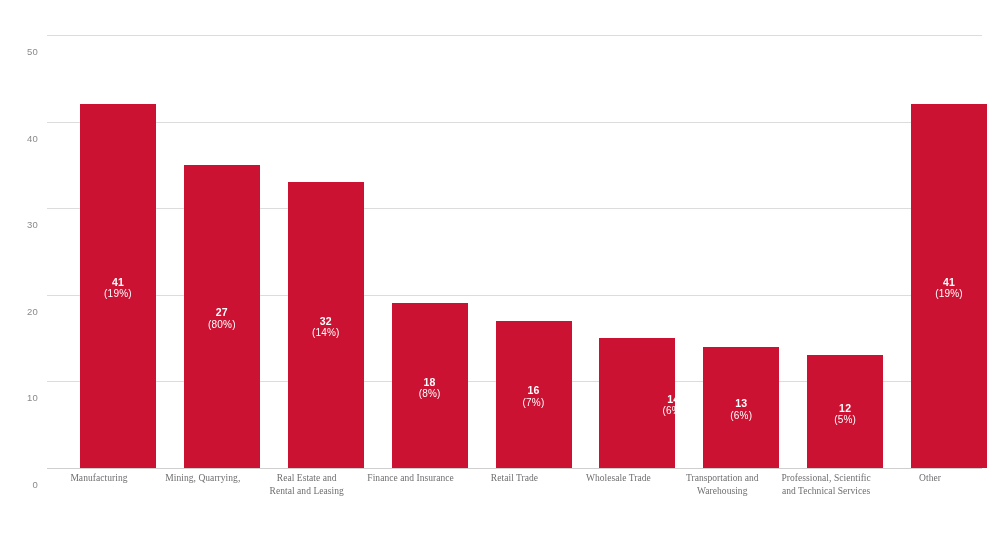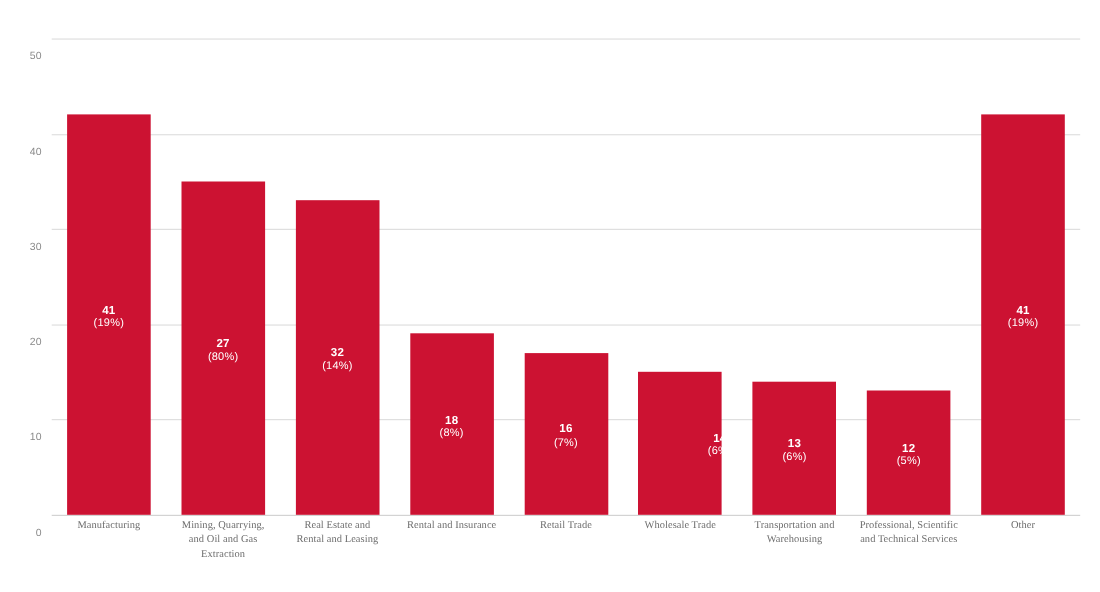--- a/index.html
+++ b/index.html
@@ -64,20 +64,21 @@
     position: absolute;
     left: 47px;
     top: 35px;
     width: 935px;
     height: 433px;
   }
   .bar-group {
     position: absolute;
     bottom: 0;
     height: 100%;
+    margin-left: 19px;
   }
   .bar {
     position: absolute;
     bottom: 0;
     left: 0;
     width: 100%;
     background: #CC1232;
   }
   .bar-label {
     position: absolute;
@@ -208,28 +209,27 @@
         </div>
       </div>
     </div>
 
   <div class="x-axis" id="xaxis-host">
       <div class="x-tick" style="left: 0px; width: 103.889px;">
         <div>Manufacturing</div>
       </div>
       <div class="x-tick" style="left: 103.889px; width: 103.889px;">
         <div>Mining, Quarrying,</div>
-        <div>and Oil and Gas Extraction</div>
       </div>
       <div class="x-tick" style="left: 207.778px; width: 103.889px;">
         <div>Real Estate and</div>
         <div>Rental and Leasing</div>
       </div>
       <div class="x-tick" style="left: 311.667px; width: 103.889px;">
-        <div>Rental and Insurance</div>
+        <div>Finance and Insurance</div>
       </div>
       <div class="x-tick" style="left: 415.556px; width: 103.889px;">
         <div>Retail Trade</div>
       </div>
       <div class="x-tick" style="left: 519.444px; width: 103.889px;">
         <div>Wholesale Trade</div>
       </div>
       <div class="x-tick" style="left: 727.222px; width: 103.889px;">
         <div>Professional, Scientific</div>
         <div>and Technical Services</div>

